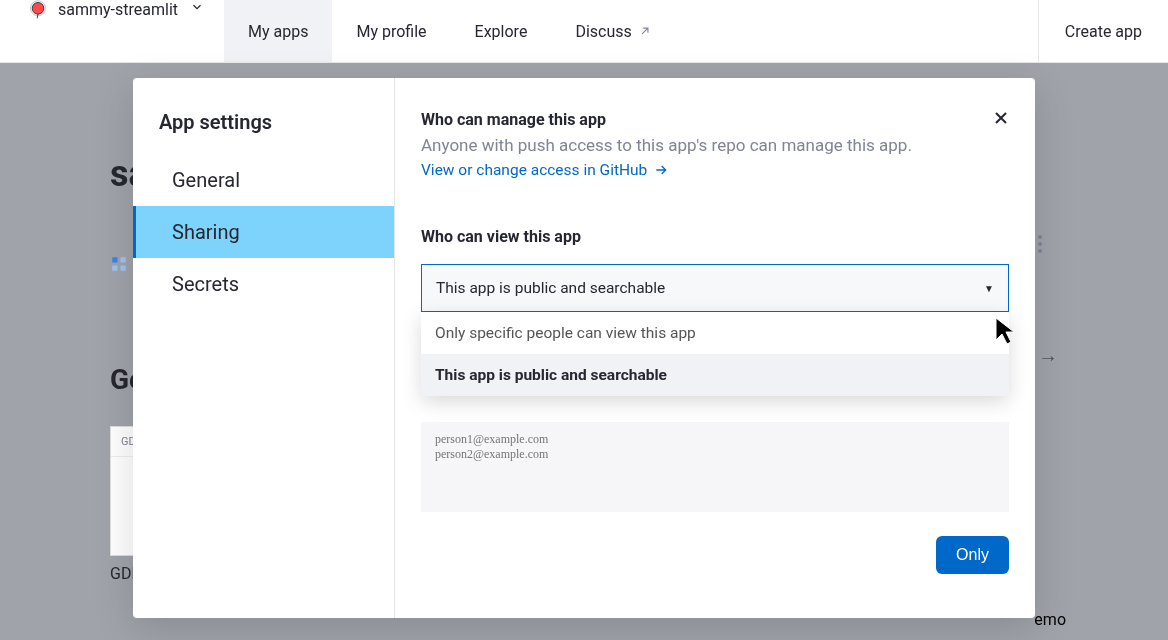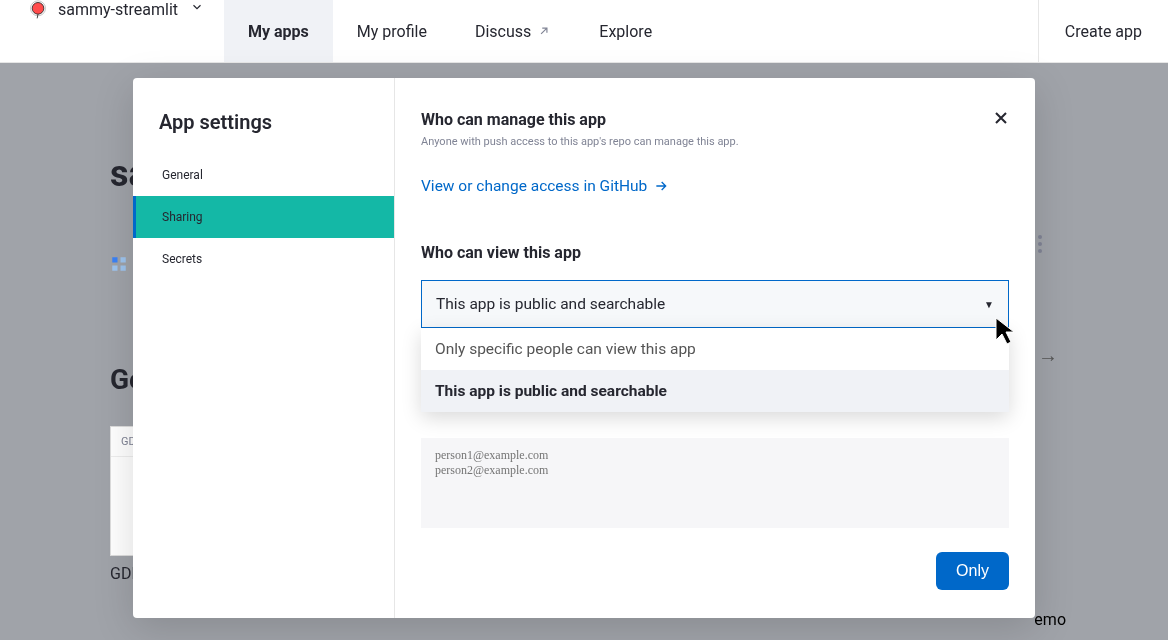--- a/index.html
+++ b/index.html
@@ -35,21 +35,21 @@
     .nav-item {
       padding: 0 24px;
       height: 100%;
       display: flex;
       align-items: center;
       font-size: 16px;
       color: #262730;
       cursor: pointer;
       gap: 6px;
     }
-    .nav-item.active { background: #f0f2f6; font-weight: bold; }
+    .nav-item.active { background: #f0f2f6; }
     .spacer { flex: 1; }
     .create-app {
       padding: 0 26px;
       height: 100%;
       display: flex;
       align-items: center;
       border-left: 1px solid #e6e6e6;
       font-size: 16px;
       color: #262730;
       cursor: pointer;
@@ -106,45 +106,45 @@
       border-right: 1px solid #e6e6e6;
       padding: 32px 0;
     }
     .modal-title {
       padding: 0 26px 20px;
       font-size: 20px;
       font-weight: 600;
       color: #262730;
     }
     .sidebar-item {
-      padding: 14px 26px;
-      font-size: 12px;
+      padding: 14px 36px;
+      font-size: 20px;
       color: #262730;
       cursor: pointer;
       border-left: 3px solid transparent;
     }
     .sidebar-item.active {
-      background: #14b8a6;
+      background: #7dd3fc;
       border-left: 3px solid #0068c9;
     }
     .modal-main {
       flex: 1;
       padding: 32px 26px 24px;
       position: relative;
     }
     .close-btn {
       position: absolute;
       top: 30px;
       right: 24px;
       cursor: pointer;
       width: 20px;
       height: 20px;
     }
     .section-title { font-size: 16px; font-weight: 700; color: #262730; margin-bottom: 6px; }
-    .section-sub { font-size: 11px; color: #808495; margin-bottom: 28px; }
+    .section-sub { font-size: 17px; color: #808495; margin-bottom: 5px; }
     .gh-link {
       color: #0068c9;
       font-size: 15.5px;
       display: inline-flex;
       align-items: center;
       gap: 6px;
       cursor: pointer;
     }
     .section2 { margin-top: 48px; }
     .select-wrap {
@@ -229,28 +229,28 @@
         <path d="M6 9l6 6 6-6" fill="none" stroke="#262730" stroke-width="2"></path>
       </svg>
   </div>
   <div class="nav-item active">
       <span>My apps</span>
     </div>
   <div class="nav-item">
       <span>My profile</span>
     </div>
   <div class="nav-item">
+      <span>Explore</span>
+    </div>
+  <div class="nav-item">
     <span>Discuss</span>
     <svg class="ext-link-icon" viewBox="0 0 24 24">
         <path d="M7 17L17 7M9 7h8v8" fill="none" stroke="#808495" stroke-width="2"></path>
       </svg>
   </div>
-  <div class="nav-item">
-      <span>Explore</span>
-    </div>
   <div class="spacer"></div>
   <div class="create-app">
       <span>Create app</span>
     </div>
 </div>
 
 <div class="backdrop">
   <div class="bg-content">
     <div class="bg-title">sa</div>
     <div class="bg-row">

